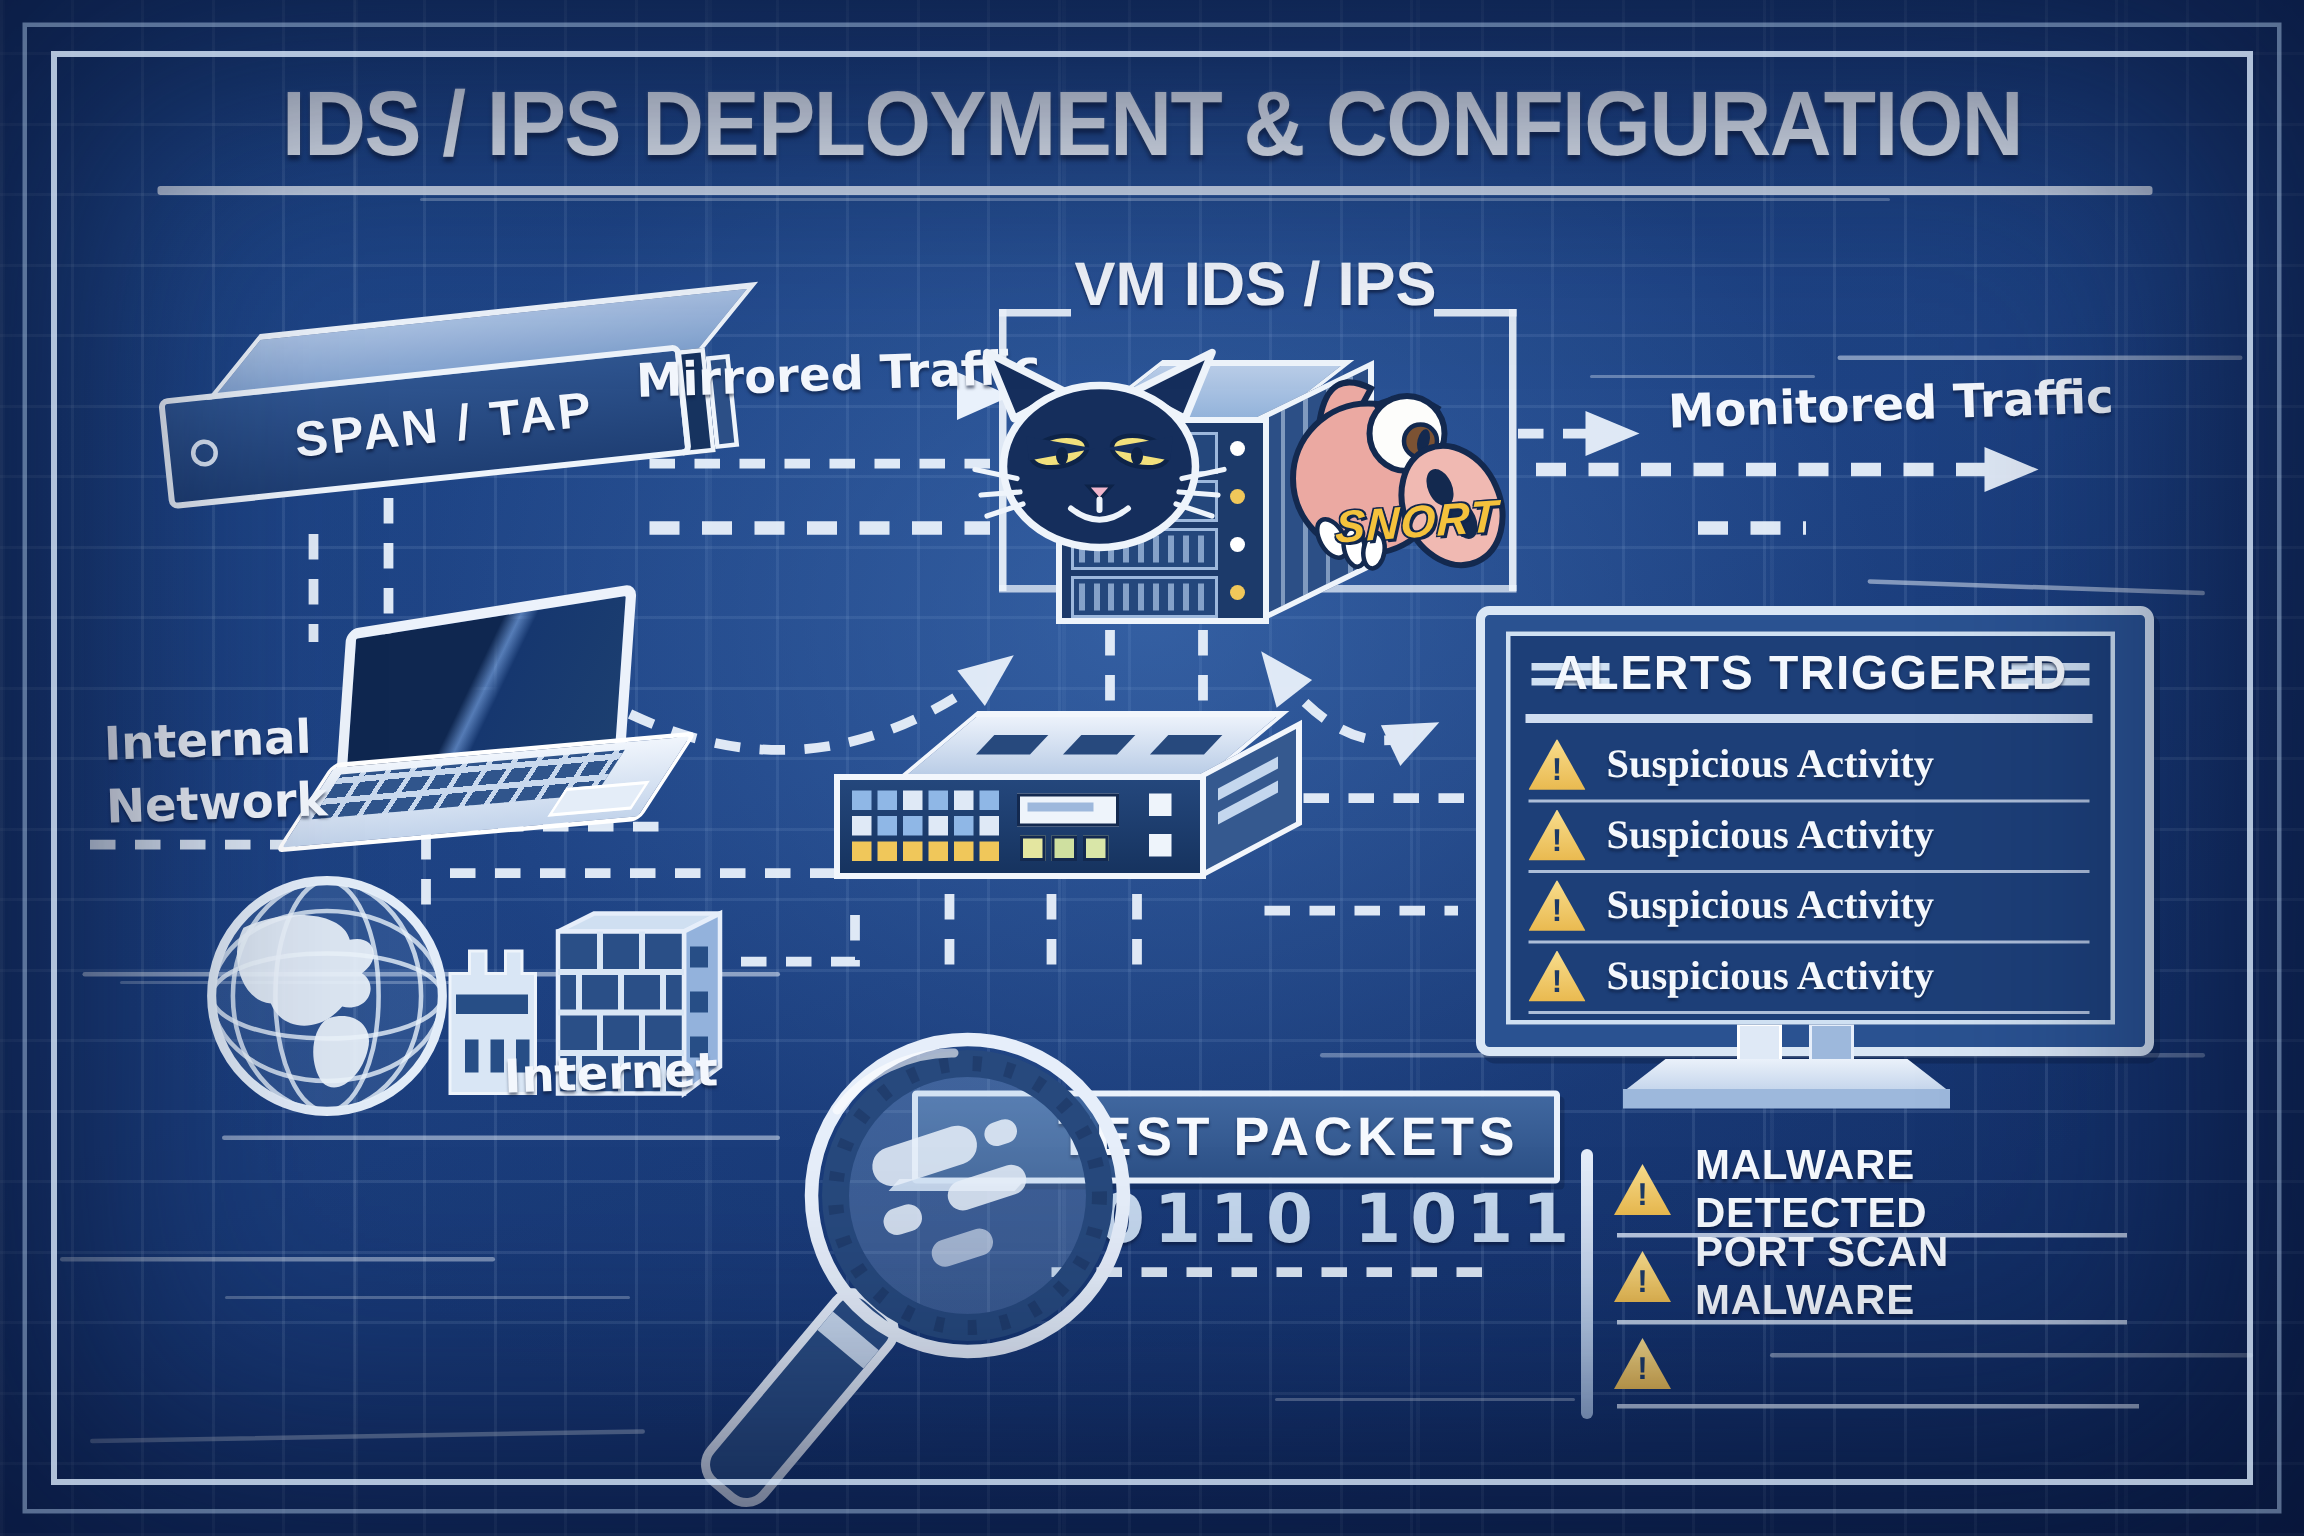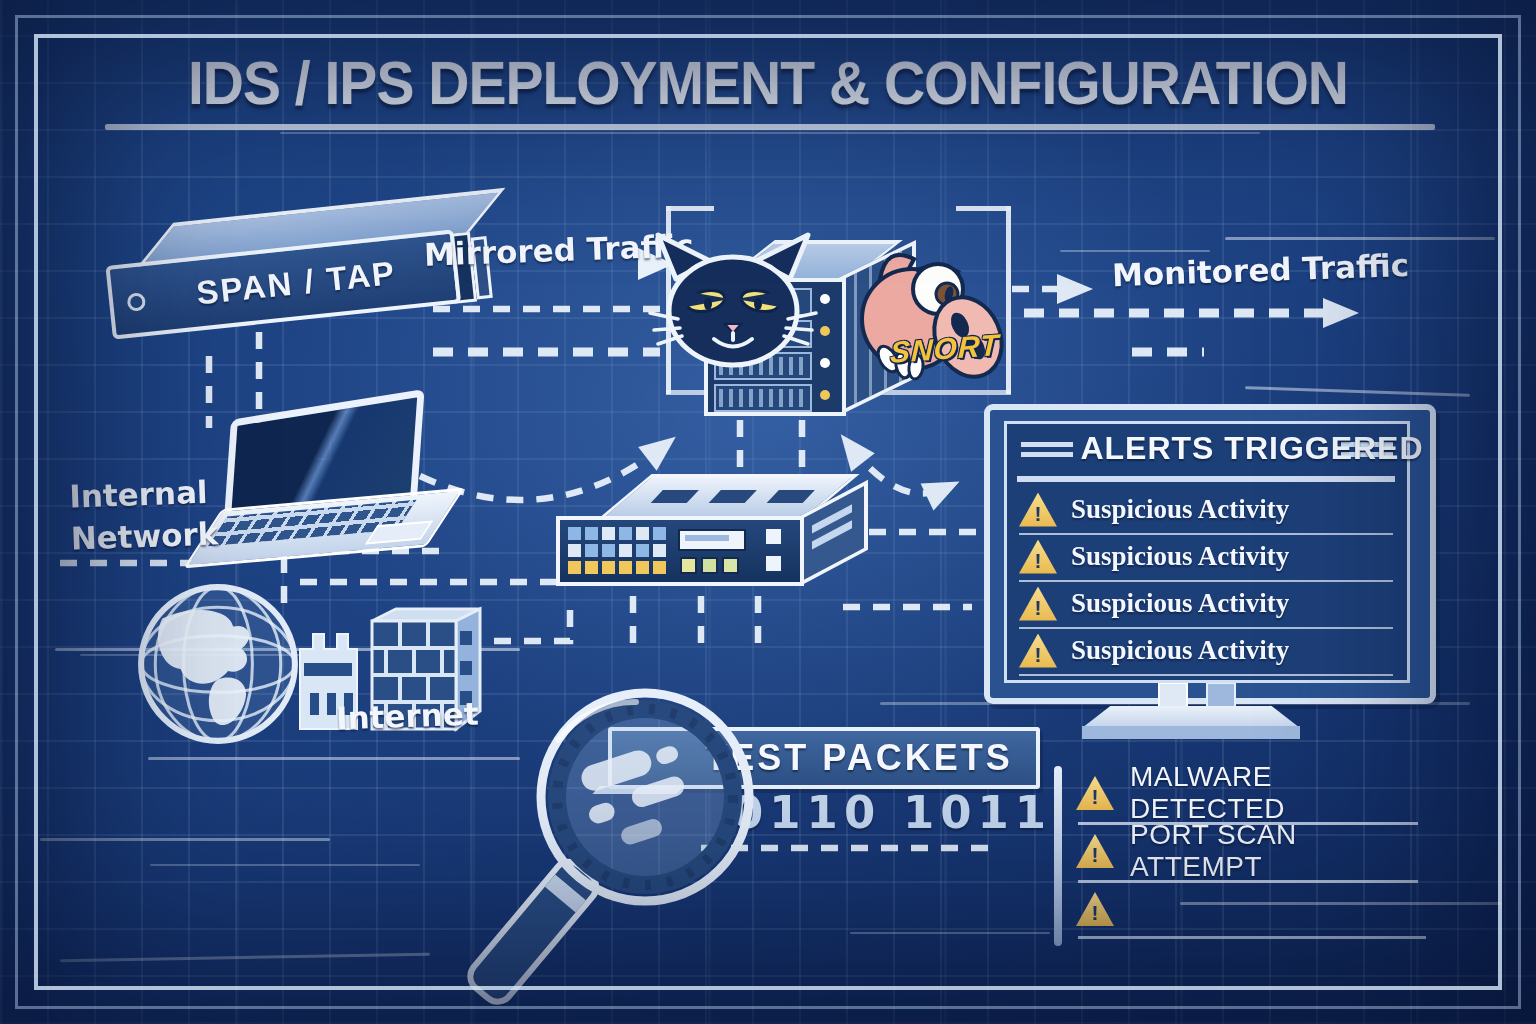--- a/index.html
+++ b/index.html
@@ -71,21 +71,21 @@
   .pgrid i:nth-child(n+13){background:#f0c75a;}
   .sw-disp{position:absolute;left:118px;top:9px;width:64px;height:18px;background:#eef4fb;border:2px solid #13294f;}
   .sw-disp i{position:absolute;left:5px;top:4px;width:44px;height:6px;background:#9db8dc;display:block;}
   .sw-led{position:absolute;top:37px;width:13px;height:13px;border:2px solid #13294f;}
   .sw-sq{position:absolute;left:206px;width:15px;height:15px;background:#eef4fb;}
   
   .mon-frame{left:984px;top:404px;width:440px;height:288px;border:6px solid #d9e6f5;border-radius:9px;background:#2a5291;
     box-shadow:4px 5px 0 rgba(10,25,60,.35);}
   .mon-screen{left:1004px;top:421px;width:400px;height:256px;background:#1d3f78;border:3px solid #cfe0f2;}
   .mon-head{position:absolute;left:0;top:6px;width:100%;text-align:center;font-size:32px;font-weight:800;color:#f4f8fd;
-    letter-spacing:1px;text-shadow:0 2px 2px rgba(8,20,50,.6);padding-left:45px;}
+    letter-spacing:1px;text-shadow:0 2px 2px rgba(8,20,50,.6);}
   .eqbars{position:absolute;top:18px;width:52px;height:18px;}
   .eqbars i{position:absolute;left:0;width:100%;height:5px;background:#cfe0f2;display:block;}
   .mon-div{position:absolute;left:10px;top:52px;width:378px;height:6px;background:#dfeafc;opacity:.92;}
   .alert-row{position:absolute;left:12px;width:374px;height:47px;display:flex;align-items:center;gap:14px;
     border-bottom:2px solid rgba(222,234,250,.75);}
   .alert-label{font-family:Liberation Serif, serif;font-weight:700;font-size:27px;color:#f4f8fd;
     text-shadow:0 2px 2px rgba(8,20,50,.55);}
   .tri{position:relative;width:38px;height:34px;flex:0 0 38px;
     background:linear-gradient(#f8dd8d,#e9b94f);
     clip-path:polygon(50% 0,100% 100%,0 100%);display:flex;align-items:flex-end;justify-content:center;}
@@ -100,21 +100,21 @@
     background:linear-gradient(#40679f,#2d5187);display:flex;align-items:center;justify-content:center;
     box-shadow:3px 4px 0 rgba(10,25,60,.3);}
   .tp-label{font-size:36px;font-weight:800;letter-spacing:3px;color:#f6f9fe;padding-left:70px;
     text-shadow:0 2px 2px rgba(8,20,50,.6);}
   .tp-slash{left:596px;top:786px;width:84px;height:8px;background:#e9f1fb;transform:skewX(-42deg);opacity:.9;}
   .tp-binary{left:732px;top:786px;font-family:"DejaVu Sans",sans-serif;font-weight:700;font-size:45px;
     letter-spacing:6px;color:#c3d6ec;text-shadow:0 2px 2px rgba(8,18,45,.5);}
   
   .det-bar{left:1054px;top:766px;width:8px;height:180px;border-radius:4px;background:linear-gradient(#e6eefa,#9cb6da);}
   .det-row{position:absolute;left:1076px;width:350px;height:46px;display:flex;align-items:center;gap:16px;}
-  .det-label{font-size:28px;font-weight:400;letter-spacing:.5px;color:#f4f8fd;text-shadow:0 2px 2px rgba(8,20,50,.6);}
+  .det-label{font-size:28px;font-weight:700;letter-spacing:.5px;color:#f4f8fd;text-shadow:0 2px 2px rgba(8,20,50,.6);}
   .det-sep{position:absolute;left:1078px;width:340px;height:3px;background:rgba(222,234,250,.8);}
 </style>
 </head>
 <body>
 
 <div class="canvas">
 
   <div class="sk" style="left:105px;top:124px;width:1330px;height:6px;opacity:.85;"></div>
   <div class="sk" style="left:280px;top:132px;width:980px;height:2px;opacity:.3;"></div>
   <div class="sk" style="left:1225px;top:237px;width:270px;height:3px;opacity:.5;"></div>
@@ -179,20 +179,21 @@
     </div>
   </div>
 
   <div class="abs hand" style="left:424px;top:232px;font-size:31px;transform:rotate(-2deg);">Mirrored Traffic</div>
 
   <div class="vmline" style="left:666px;top:206px;width:5px;height:188px;"></div>
   <div class="vmline" style="left:1006px;top:206px;width:5px;height:188px;"></div>
   <div class="vmline" style="left:666px;top:390px;width:345px;height:5px;opacity:.8;"></div>
   <div class="vmline" style="left:666px;top:206px;width:48px;height:5px;"></div>
   <div class="vmline" style="left:956px;top:206px;width:55px;height:5px;"></div>
+  <div class="abs blocklabel" style="left:692px;top:166px;width:290px;text-align:center;font-size:41px;">VM IDS / IPS</div>
 
   <div class="abs" style="left:698px;top:222px;width:220px;height:200px;">
     <div class="srv-top"></div>
     <div class="srv-side"></div>
     <div class="srv-front">
       <div class="bay" style="top:6px;"></div>
       <div class="bay" style="top:38px;">
           <div style="position:absolute;left:6px;top:6px;width:60px;height:8px;background:#9db8dc;"></div>
         </div>
       <div class="bay" style="top:70px;">
@@ -408,21 +409,21 @@
     <span class="tri">
         <span>!</span>
       </span>
     <span class="det-label">MALWARE DETECTED</span>
   </div>
   <div class="det-sep" style="top:822px;"></div>
   <div class="det-row" style="top:828px;">
     <span class="tri">
         <span>!</span>
       </span>
-    <span class="det-label">PORT SCAN ATTEMPT</span>
+    <span class="det-label">PORT SCAN MALWARE</span>
   </div>
   <div class="det-sep" style="top:880px;"></div>
   <div class="det-row" style="top:886px;">
     <span class="tri">
         <span>!</span>
       </span>
   </div>
   <div class="det-sep" style="top:936px;width:348px;"></div>
 
   <div class="vignette"></div>

